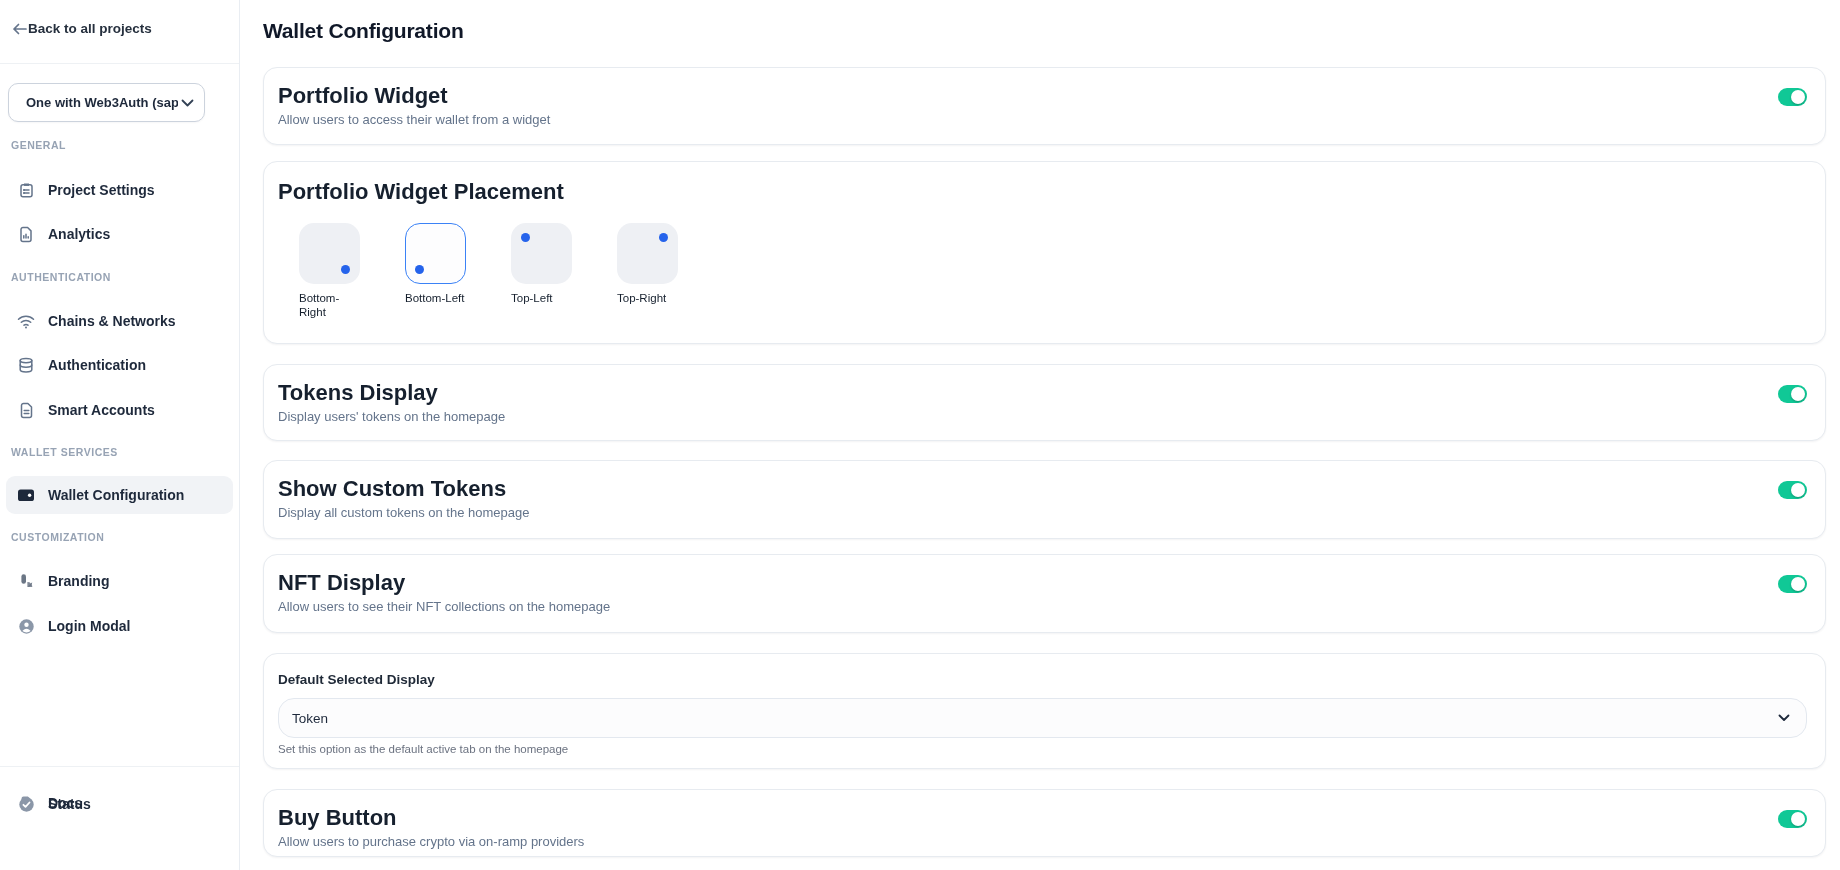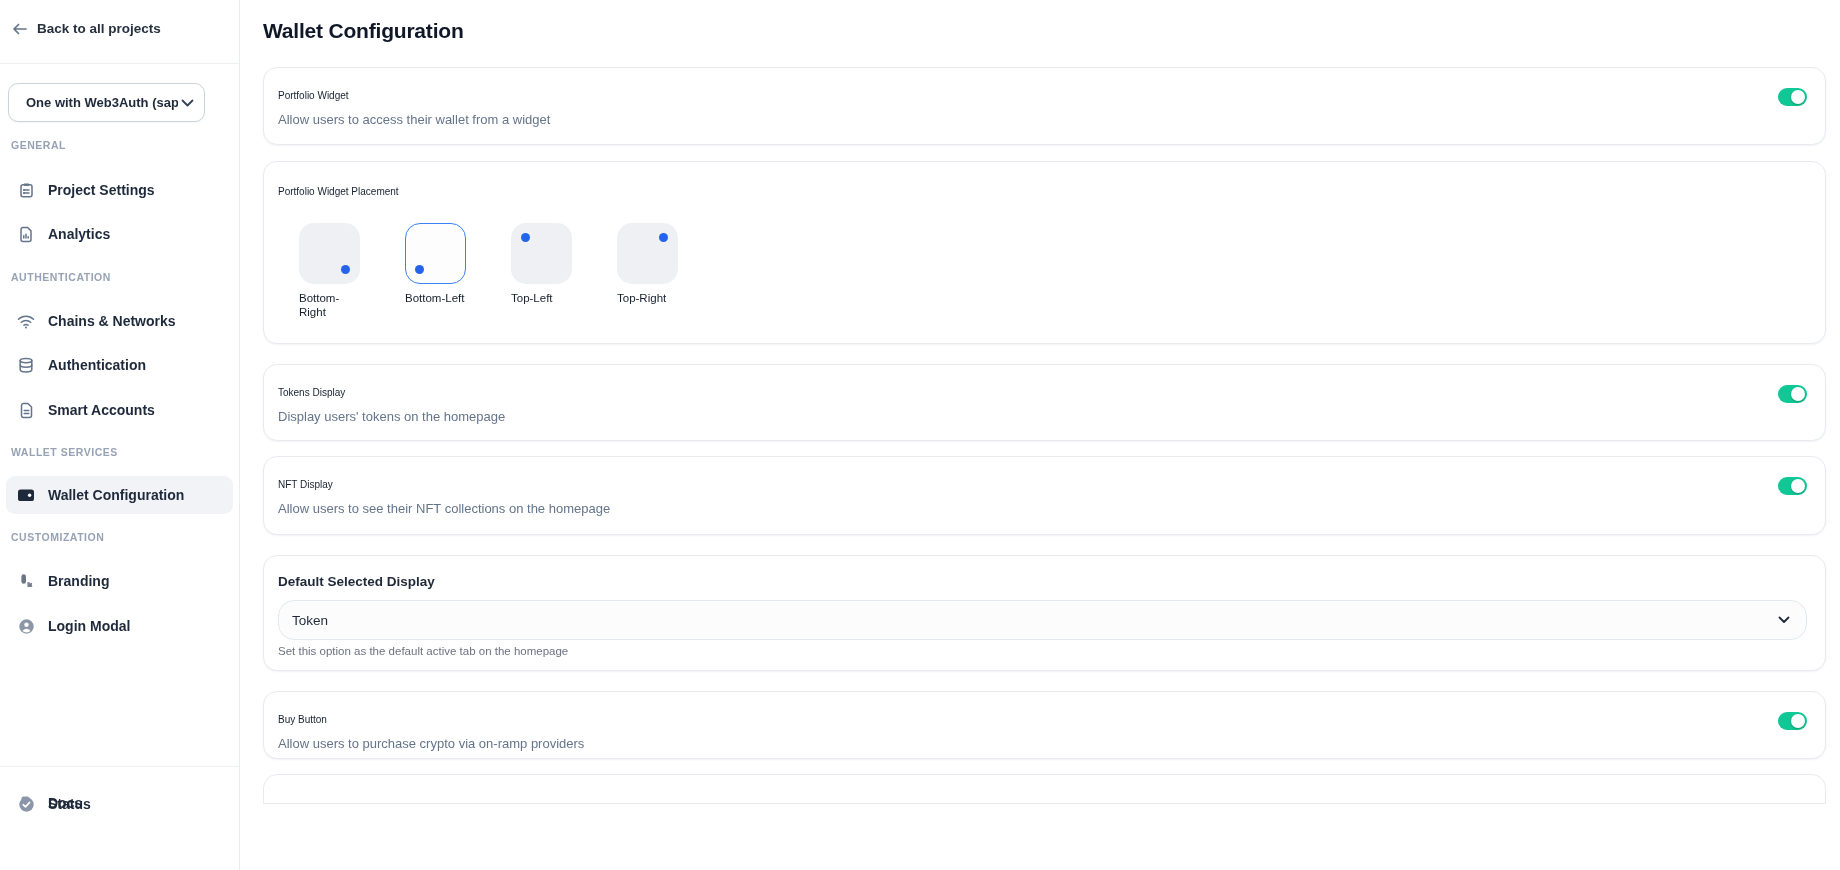--- a/index.html
+++ b/index.html
@@ -8,21 +8,21 @@
     font-family: "Liberation Sans", sans-serif;
     background:#ffffff; color:#101828;
     display:flex;
   }
   
   .sidebar {
     position:relative; width:240px; flex:0 0 240px; height:870px;
     background:#ffffff; border-right:1px solid #e9edf2;
   }
   .back-link {
-    position:absolute; top:21px; left:12px; display:flex; align-items:center; gap:9px;
+    position:absolute; top:21px; left:12px; display:flex; align-items:center; gap:0;
     font-size:13.5px; font-weight:700; color:#26303e; cursor:pointer;
   }
   .side-divider { position:absolute; left:0; right:0; border-top:1px solid #eef1f4; }
   .project-select {
     position:absolute; top:83px; left:8px; width:197px; height:39px;
     border:1px solid #ccd3dd; border-radius:10px; background:#fff;
     display:flex; align-items:center; justify-content:space-between;
     padding:0 10px 0 17px; cursor:pointer; box-shadow:0 1px 2px rgba(16,24,40,.04);
   }
   .project-select .value {
@@ -40,21 +40,21 @@
   .nav-item.active { background:#f1f3f6; height:38px; }
   .nav-item .ic { width:18px; height:18px; flex:0 0 18px; display:flex; align-items:center; justify-content:center; }
   
   .main { position:relative; flex:1; height:870px; padding:0 14px 0 23px; background:#fff; }
   .page-title { padding-top:20px; font-size:21px; line-height:22px; font-weight:700; color:#101828; letter-spacing:-.2px; }
   .card {
     width:100%; background:#fff; border:1px solid #e7ebf0; border-radius:14px;
     box-shadow:0 1px 2px rgba(16,24,40,.05);
   }
   .card-row { display:flex; align-items:flex-start; justify-content:space-between; padding:18px 18px 0 14px; }
-  .card-title { font-size:10px; line-height:19px; font-weight:400; color:#16202e; }
+  .card-title { font-size:22px; line-height:19px; font-weight:700; color:#16202e; }
   .card-desc { margin-top:7px; font-size:13px; line-height:15px; color:#64748b; }
   .c1 { height:78px; margin-top:25px; }
   .c2 { height:183px; margin-top:16px; padding:20px 14px 0 14px; }
   .c3 { height:77px; margin-top:20px; }
   .c4 { height:79px; margin-top:19px; }
   .c5 { height:79px; margin-top:15px; }
   .c6 { height:116px; margin-top:20px; padding:18px 18px 0 14px; }
   .c7 { height:68px; margin-top:20px; }
   .c8 { height:30px; margin-top:15px; border-radius:14px 14px 0 0; box-shadow:none; }
   
@@ -286,20 +286,31 @@
       <div>
         <div class="card-title">Tokens Display</div>
         <div class="card-desc">Display users' tokens on the homepage</div>
       </div>
       <div class="toggle">
         <div class="knob"></div>
       </div>
     </div>
   </div>
 
+  <div class="card c4">
+    <div class="card-row">
+      <div>
+        <div class="card-title">Show Custom Tokens</div>
+        <div class="card-desc">Display all custom tokens on the homepage</div>
+      </div>
+      <div class="toggle">
+        <div class="knob"></div>
+      </div>
+    </div>
+  </div>
 
   <div class="card c5">
     <div class="card-row">
       <div>
         <div class="card-title">NFT Display</div>
         <div class="card-desc">Allow users to see their NFT collections on the homepage</div>
       </div>
       <div class="toggle">
         <div class="knob"></div>
       </div>

